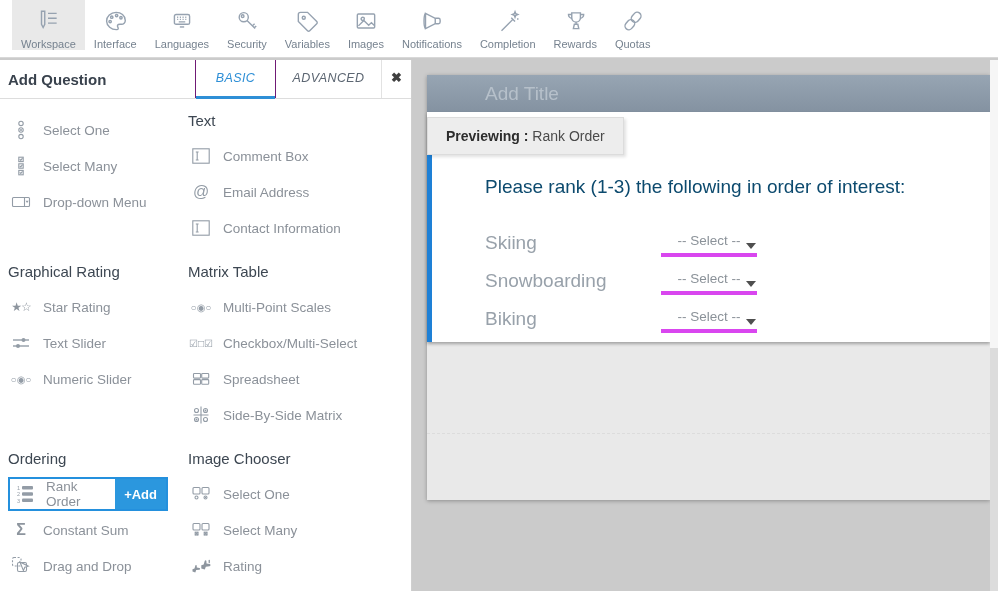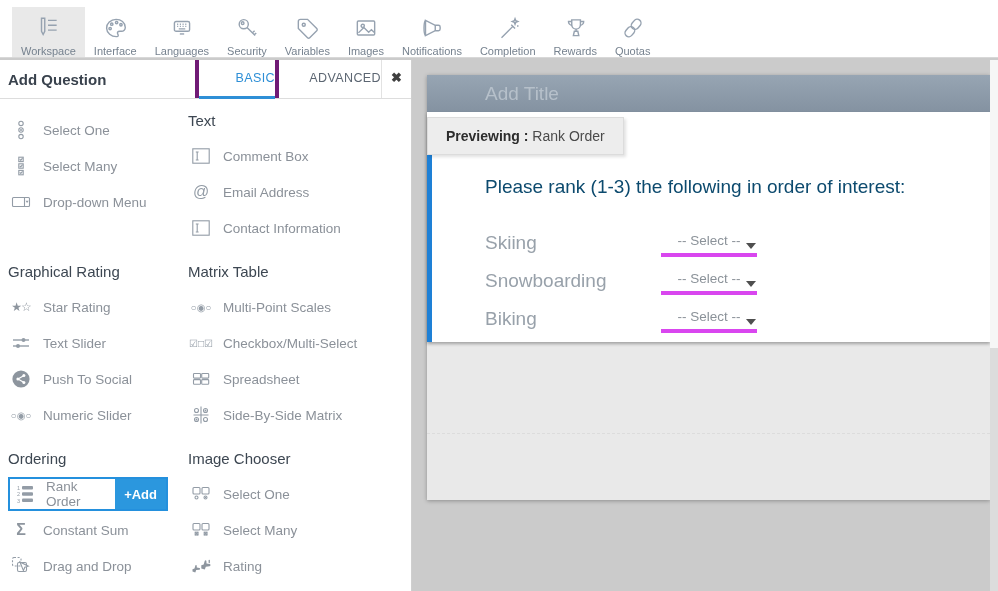--- a/index.html
+++ b/index.html
@@ -2,36 +2,36 @@
 <html><head>
 <meta charset="utf-8">
 <style>
   * { margin:0; padding:0; box-sizing:border-box; }
   html,body { width:998px; height:591px; overflow:hidden; }
   body { font-family:"Liberation Sans", sans-serif; background:#cbcbcb; position:relative; }
   .root { position:absolute; inset:0; width:998px; height:591px; background:#cbcbcb; }
 
   
   .toolbar { position:absolute; top:0; left:0; right:0; height:58px; background:#fff;
-             border-bottom:1px solid #d8d8d8; display:flex; align-items:flex-end; padding-left:12px; z-index:5; }
+             border-bottom:1px solid #d8d8d8; display:flex; align-items:flex-start; padding-left:12px; z-index:5; }
   .tb-item { display:flex; flex-direction:column; align-items:center; justify-content:flex-start;
              padding:6px 9px 0 9px; cursor:pointer; }
   .tb-item.selected { background:#e9e9e9; }
   .tb-icon { height:30px; display:flex; align-items:center; color:#96a2b0; }
   .tb-icon svg { display:block; }
   .tb-label { font-size:11px; color:#76828f; margin-top:2px; white-space:nowrap; }
 
   
   .left-panel { position:absolute; top:60px; left:0; width:412px; bottom:0; background:#fff;
                 border-right:1px solid #cfcfcf; }
   .panel-header { height:39px; border-bottom:1px solid #dddddd; position:relative; display:flex; align-items:center; }
   .panel-title { font-size:15px; font-weight:bold; color:#39424d; padding-left:8px; }
   .tabs { position:absolute; right:0; top:0; height:100%; display:flex; }
-  .tab { width:80px; text-align:right; line-height:36px; font-size:12.5px; letter-spacing:.4px;
-         color:#5c6672; border-left:4px solid #701a75; position:relative; cursor:pointer; }
+  .tab { width:80px; text-align:center; line-height:36px; font-size:12.5px; letter-spacing:.4px;
+         color:#5c6672; border-left:1px solid #701a75; position:relative; cursor:pointer;font-style:italic; }
   .tab.advanced { width:106px; }
   .tab.active { color:#2e8fd6; }
   .tab.active::after { content:""; position:absolute; left:0; right:0; bottom:-1px; height:3px; background:#2e8fd6; }
   .close-btn { width:30px; text-align:center; line-height:36px; border-left:1px solid #e2e2e2;
                color:#3f3f3f; font-size:13px; font-weight:bold; cursor:pointer; }
 
   .panel-body { padding:13px 0 0 8px; display:grid; grid-template-columns:180px 1fr; }
   .section { margin-bottom:17px; }
   .section-title { font-size:15px; color:#3d4752; margin-bottom:9px; }
   .q-item { display:flex; align-items:center; height:36px; color:#8b9199; font-size:13.5px; cursor:pointer; }
@@ -281,32 +281,20 @@
               <path d="M2 7h16"></path>
                 <circle cx="12.5" cy="7" r="2" fill="currentColor" stroke="none"></circle>
               <path d="M2 13h16"></path>
                 <circle cx="7" cy="13" r="2" fill="currentColor" stroke="none"></circle>
             </svg>
             </span>
           <span>Text Slider</span>
         </div>
         <div class="q-item">
           <span class="q-icon">
-            <svg width="20" height="20" viewBox="0 0 20 20">
-              <circle cx="10" cy="10" r="8.6" fill="#8d959e"></circle>
-              <path d="M7 10l5.6-3.2M7 10l5.6 3.2" stroke="#fff" stroke-width="1.2"></path>
-              <circle cx="12.9" cy="6.6" r="1.5" fill="#fff"></circle>
-                <circle cx="12.9" cy="13.4" r="1.5" fill="#fff"></circle>
-                <circle cx="6.9" cy="10" r="1.5" fill="#fff"></circle>
-            </svg>
-            </span>
-          <span>Push To Social</span>
-        </div>
-        <div class="q-item">
-          <span class="q-icon">
               <span class="glyph-sm">○◉○</span>
             </span>
           <span>Numeric Slider</span>
         </div>
       </div>
 
       <div class="section">
         <div class="section-title">Matrix Table</div>
         <div class="q-item">
           <span class="q-icon">

